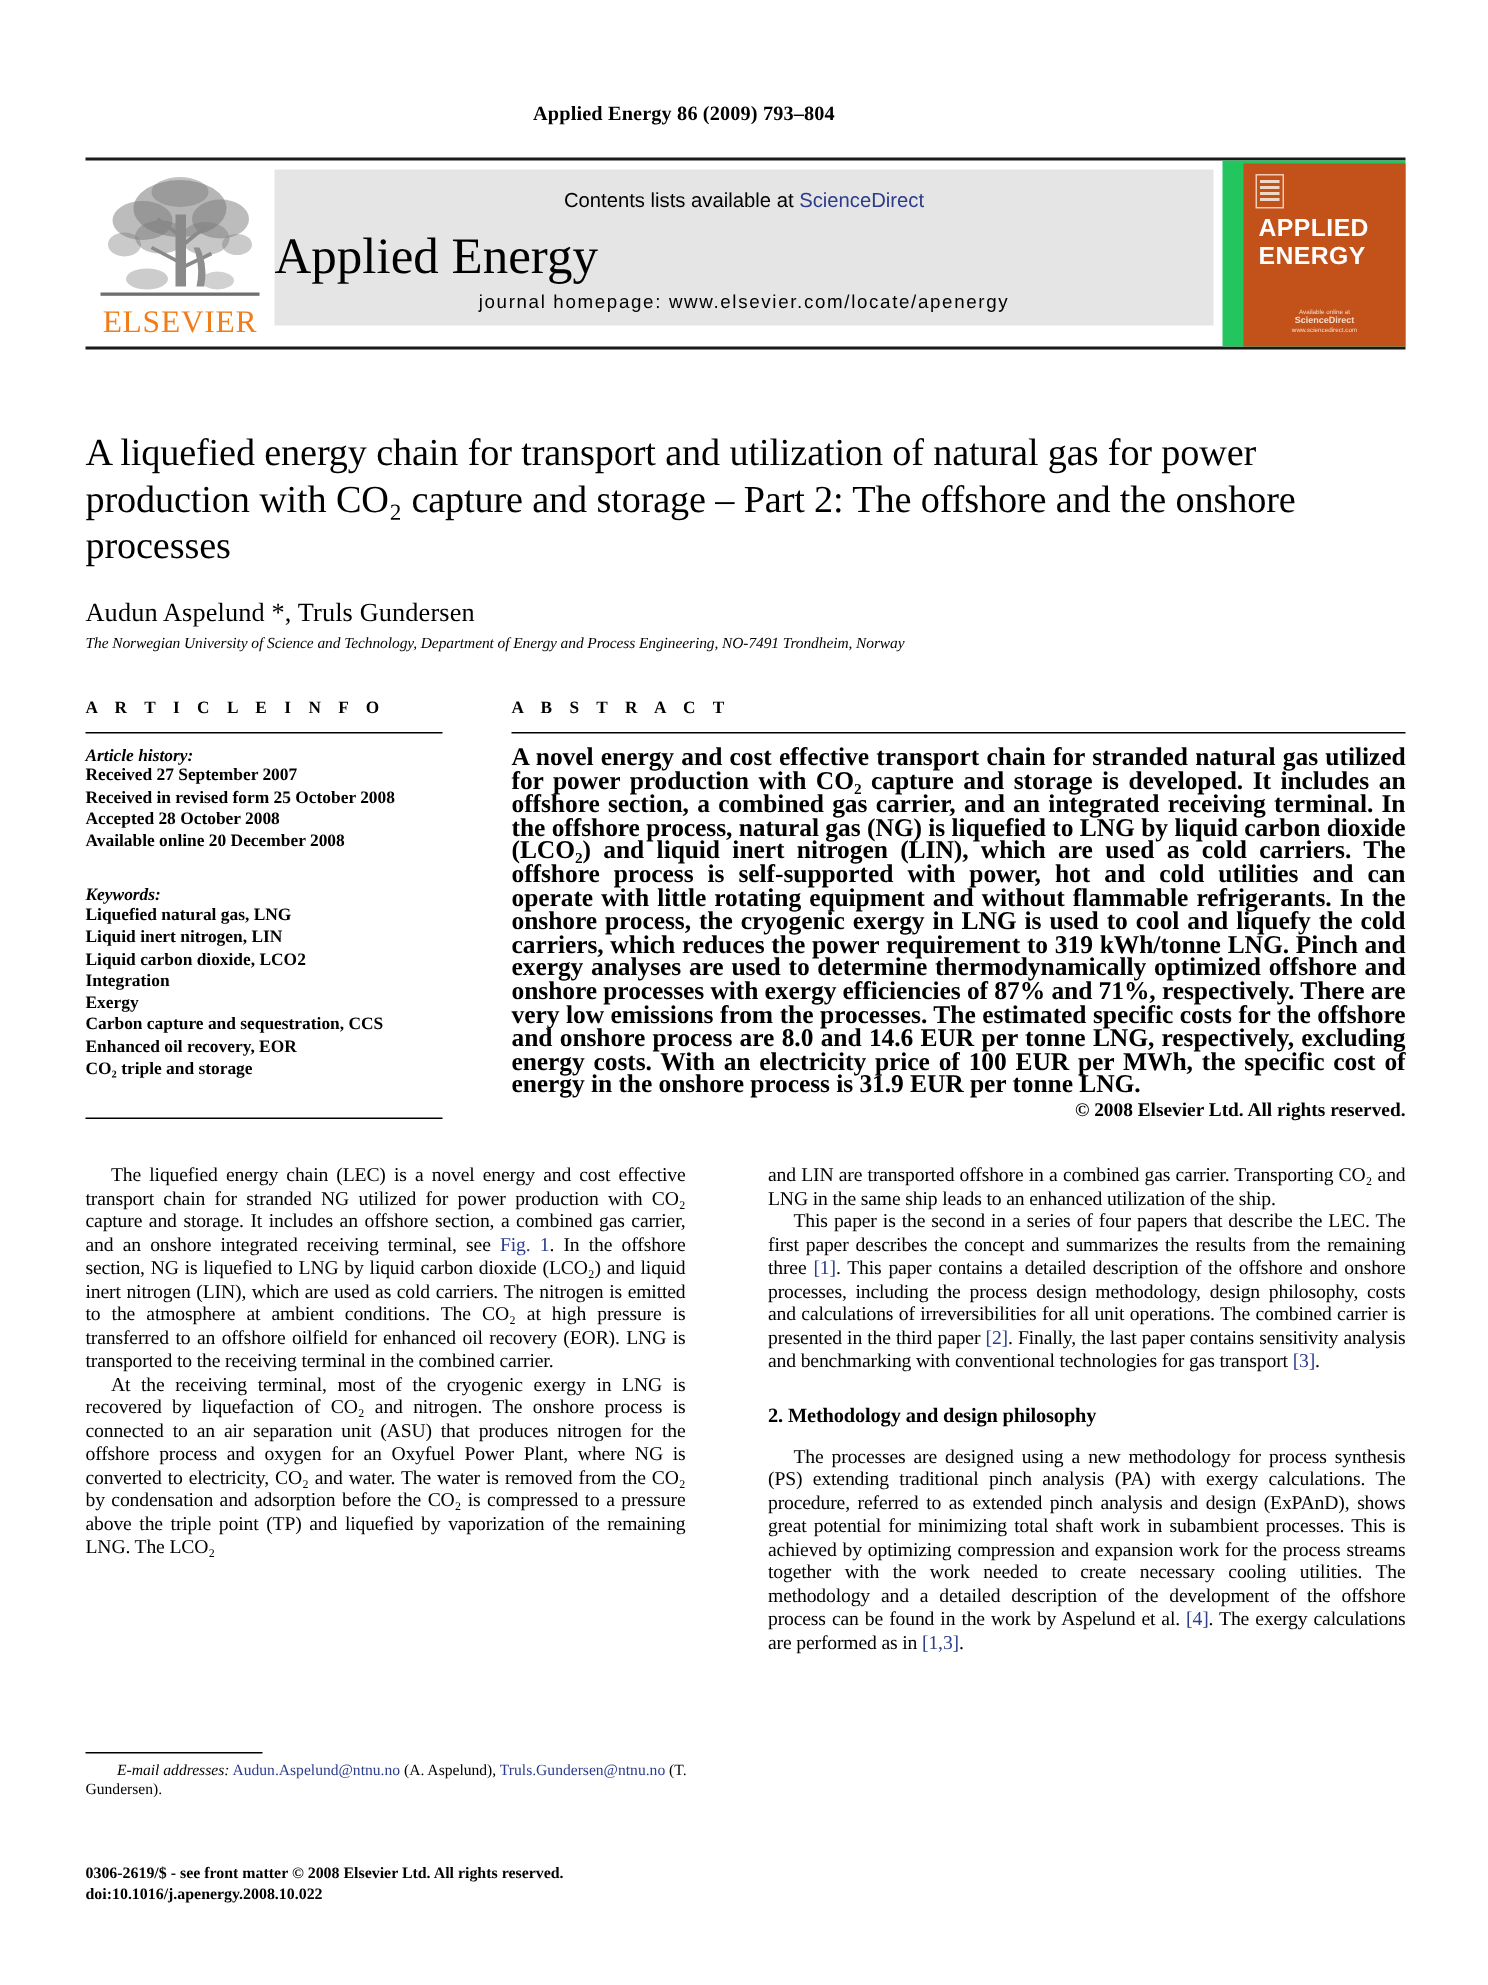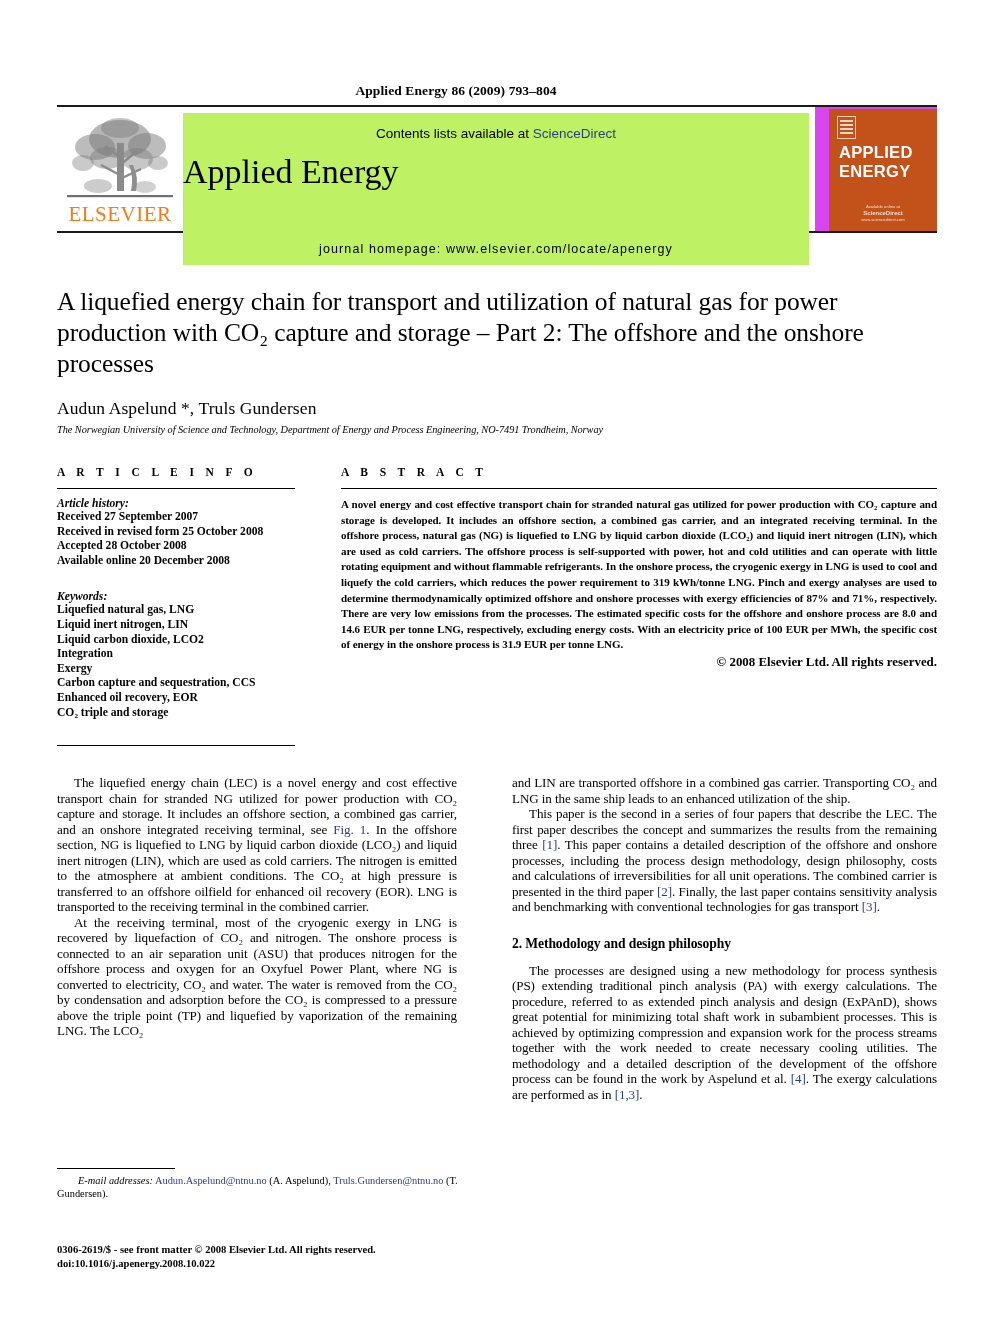--- a/index.html
+++ b/index.html
@@ -18,21 +18,21 @@
   .page {
     position: absolute;
     left: 0; top: 0;
     width: 992px;
     height: 1323px;
   }
 
   
   .running-head {
     position: absolute;
-    top: 83px;
+    top: 68px;
     left: 0;
     width: 912px;
     text-align: center;
     font-size: 13.5px;
     font-weight: bold;
     letter-spacing: .1px;
   }
 
   
   .masthead {
@@ -60,22 +60,22 @@
     font-size: 21px;
     letter-spacing: .5px;
     color: #F07D1A;
     font-family: "Liberation Serif", serif;
   }
   .banner {
     position: absolute;
     left: 126px;
     top: 6px;
     width: 626px;
-    height: 152px;
-    background: #bef264;
+    height: 104px;
+    background: #e5e5e5;
   }
   .banner-contents {
     position: absolute;
     top: 13px;
     left: 0;
     width: 626px;
     text-align: center;
     font-size: 13.5px;
     font-family: "Liberation Sans", sans-serif;
   }
@@ -98,21 +98,21 @@
     font-size: 12.5px;
     letter-spacing: 1.1px;
     font-family: "Liberation Sans", sans-serif;
   }
   .cover {
     position: absolute;
     right: 0px;
     top: 0px;
     width: 122px;
     height: 124px;
-    background: #d946ef;
+    background: #22c55e;
   }
   .cover-inner {
     position: absolute;
     left: 14px; top: 2px;
     width: 108px; height: 122px;
     background: #C2511A;
   }
   .cover-badge {
     position: absolute;
     left: 8px; top: 7px;
@@ -189,21 +189,21 @@
   .rule {
     border-top: 1.3px solid #000;
     margin-top: 10px;
     margin-bottom: 8px;
   }
   .info-label { font-style: italic; font-weight: bold; font-size: 11.6px; }
   .info-list { font-size: 11.6px; line-height: 14.6px; font-weight: bold; }
   .info-list div { white-space: nowrap; }
   .kw-block { margin-top: 22px; }
   .abstract-text {
-    font-size: 11px;
+    font-size: 17px;
     line-height: 15.6px;
     text-align: justify;
     font-weight: bold;
     letter-spacing: -.05px;
   }
   .copyright {
     margin-top: 2px;
     text-align: right;
     font-size: 12.9px;
     font-weight: bold;

